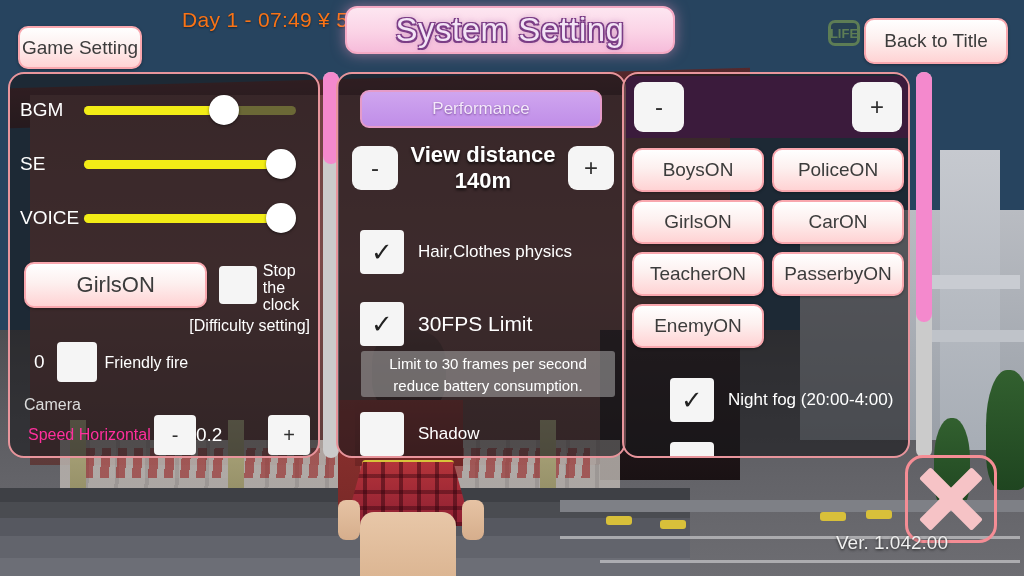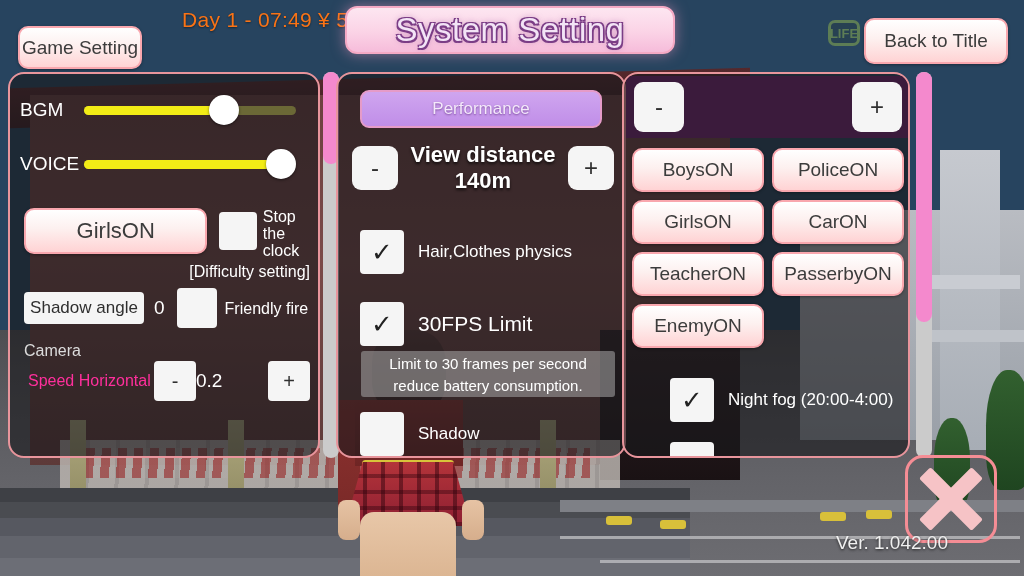--- a/index.html
+++ b/index.html
@@ -340,43 +340,47 @@
 <div class="panel" id="panel-left">
 
   <div class="slider-row" style="margin-top:16px">
     <div class="slider-label">BGM</div>
     <div class="slider-track">
       <div class="slider-fill" style="width:66%"></div>
       <div class="slider-knob" style="left:calc(66% - 15px)"></div>
     </div>
   </div>
 
+  <div class="slider-row" style="margin-top:14px">
+    <div class="slider-label">SE</div>
+    <div class="slider-track">
+      <div class="slider-fill" style="width:93%"></div>
+      <div class="slider-knob" style="left:calc(93% - 15px)"></div>
+    </div>
+  </div>
 
   <div class="slider-row" style="margin-top:14px">
     <div class="slider-label">VOICE</div>
     <div class="slider-track">
       <div class="slider-fill" style="width:93%"></div>
       <div class="slider-knob" style="left:calc(93% - 15px)"></div>
     </div>
   </div>
 
   <div style="display:flex; align-items:flex-start; margin-top:24px; padding-left:14px;">
     <div class="pill-btn nexttime-btn">
       <span>GirlsON</span>
     </div>
     <div class="wbox chk" style="margin-left:12px; margin-top:4px;"></div>
     <div class="ltxt" style="margin-left:6px; width:56px;">Stop the clock</div>
   </div>
 
   <div class="ltxt" style="text-align:right; padding-right:8px; margin-top:4px;">[Difficulty setting]</div>
 
   <div style="display:flex; align-items:center; margin-top:8px; padding-left:14px;">
-    <div class="wbox" style="width:120px;height:32px;font-size:17px;">
-      <span>Shadow angle</span>
-    </div>
     <div class="num" style="margin-left:10px;">0</div>
     <div class="wbox" style="width:40px;height:40px;margin-left:12px;"></div>
     <div class="ltxt" style="margin-left:8px;">Friendly fire</div>
   </div>
 
   <div class="ltxt" style="margin-top:14px; padding-left:14px; color:#dcdcdc;">Camera</div>
 
   <div style="display:flex; align-items:center; padding-left:18px; margin-top:2px;">
     <div class="camlabel" style="width:126px;">Speed Horizontal</div>
     <div class="wbox cam-btn">

